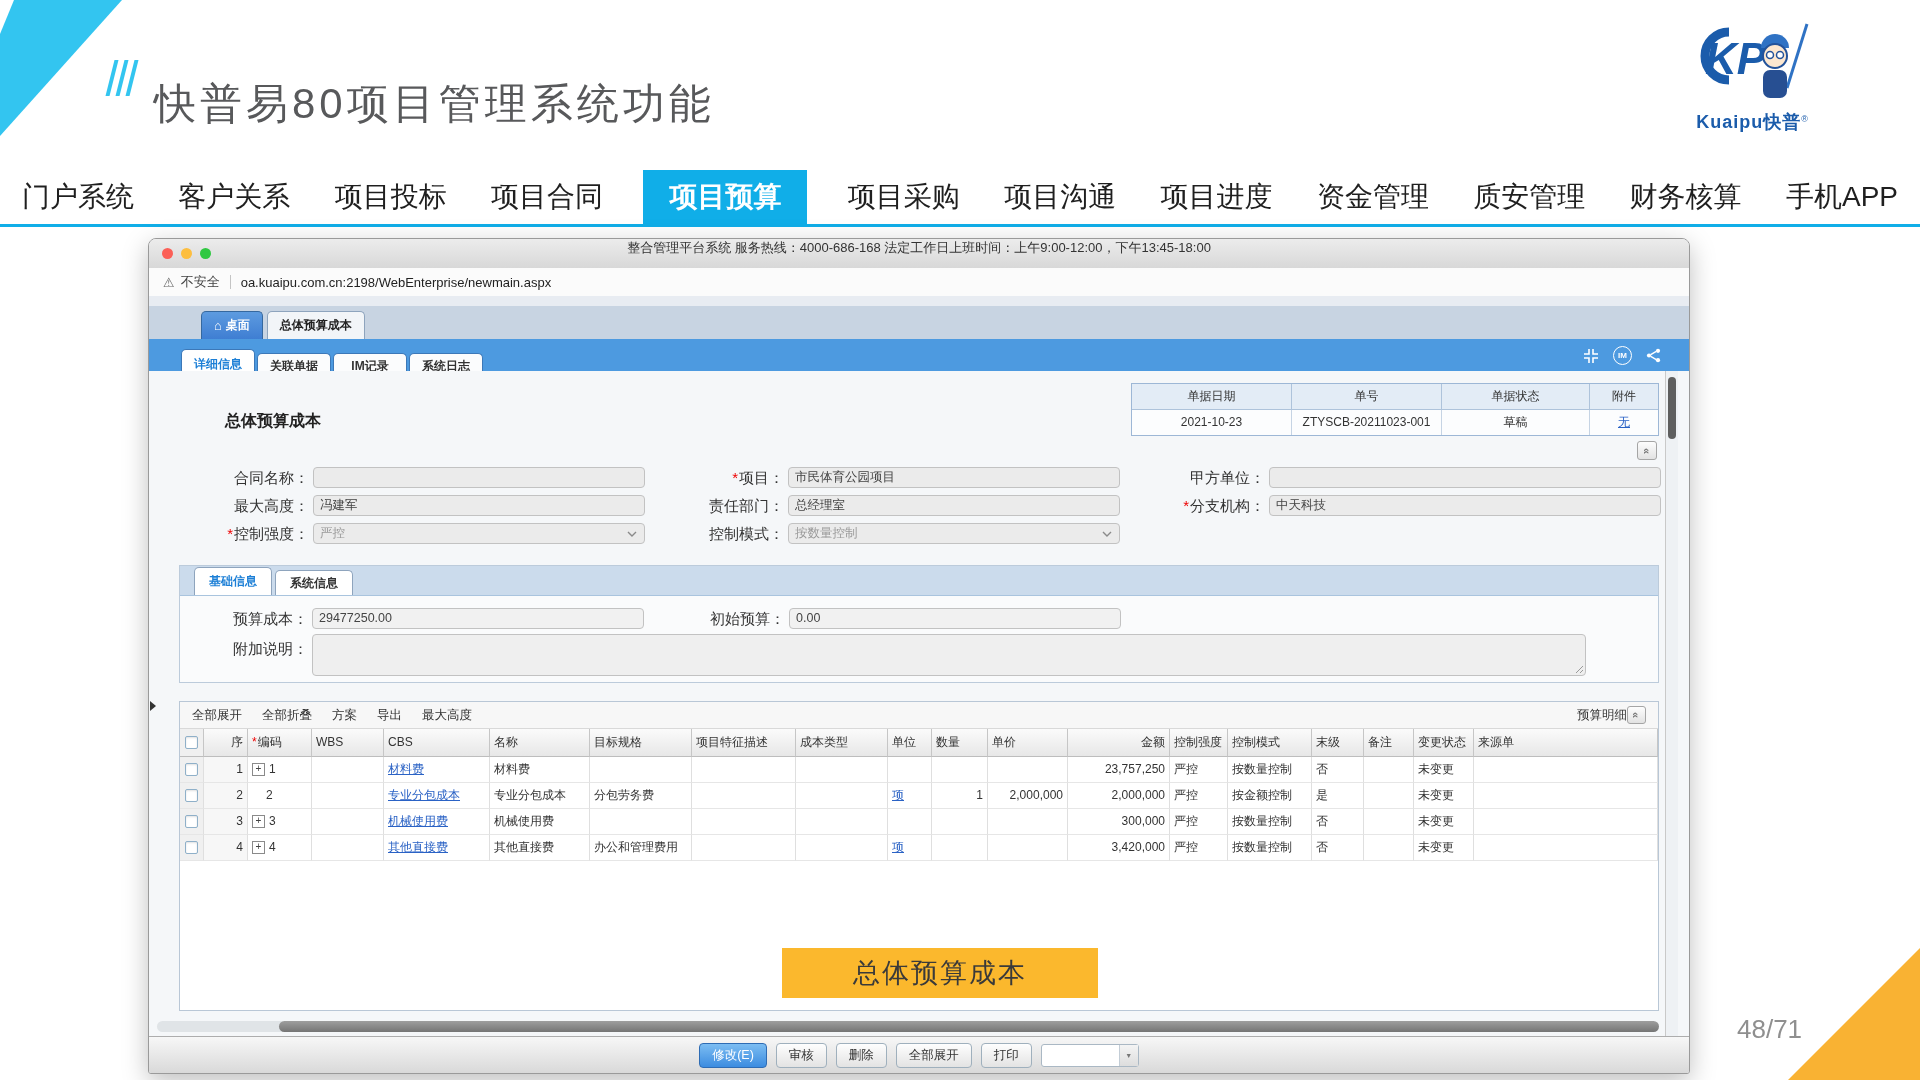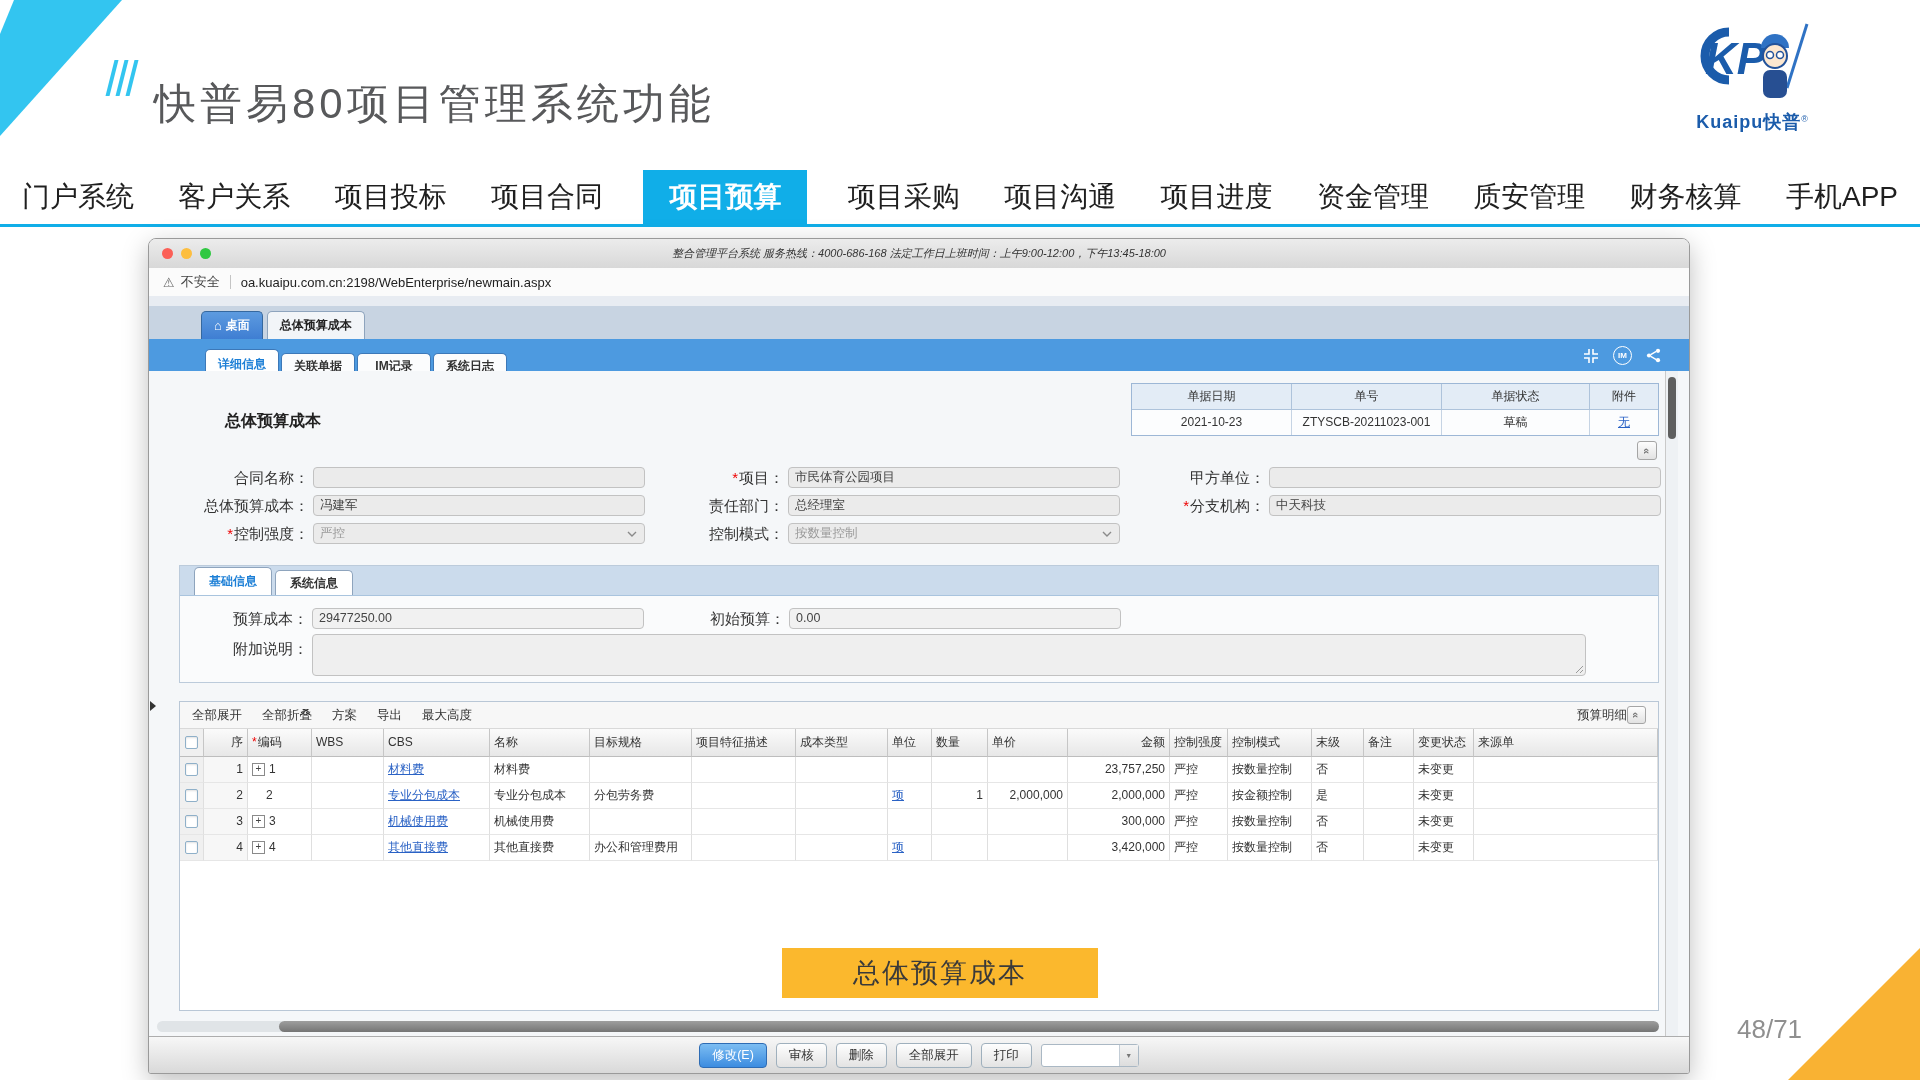--- a/index.html
+++ b/index.html
@@ -28,21 +28,21 @@
   .nav-item{display:flex;align-items:center;font-size:28px;color:#1f1f1f;text-decoration:none;
             padding:0 4px;white-space:nowrap;}
   .nav-item.active{background:#10aee8;color:#ffffff;font-weight:bold;padding:0 26px;}
 
   
   .window{position:absolute;left:148px;top:238px;width:1542px;height:836px;background:#f5f7f9;
           border:1px solid #9a9a9a;border-radius:8px 8px 3px 3px;box-shadow:0 8px 26px rgba(0,0,0,.25);
           box-sizing:border-box;font-size:12px;}
   .titlebar{position:absolute;left:0;top:0;right:0;height:29px;border-radius:7px 7px 0 0;
             background:linear-gradient(#ececec,#d8d8d8);border-bottom:1px solid #b5b5b5;
-            display:flex;align-items:center;justify-content:center;font-size:11px;color:#333;font-style:italic;}
+            display:flex;align-items:flex-start;justify-content:center;font-size:13px;color:#333;}
   .lights{position:absolute;left:13px;top:9px;display:flex;gap:8px;}
   .lights i{width:11px;height:11px;border-radius:50%;}
   .l-red{background:#fb5f57;}.l-yel{background:#fdbe3f;}.l-grn{background:#2fc841;}
   .addressbar{position:absolute;left:0;top:29px;right:0;height:28px;background:#fbfbfb;
               border-bottom:1px solid #cfcfcf;display:flex;align-items:center;padding-left:14px;
               font-size:13px;color:#444;}
   .warn{color:#666;margin-right:6px;font-size:13px;}
   .sec-label{margin-right:10px;}
   .addr-sep{width:1px;height:14px;background:#c4c4c4;margin-right:10px;}
   .url{color:#222;}
@@ -52,21 +52,21 @@
   .desktabs{position:absolute;left:0;top:67px;right:0;height:33px;background:#c8d4e2;
             display:flex;align-items:flex-end;padding-left:52px;box-sizing:border-box;}
   .dtab{height:27px;line-height:27px;padding:0 12px;font-size:12px;font-weight:bold;
         border:1px solid #8ea4bd;border-bottom:none;border-radius:5px 5px 0 0;margin-right:4px;
         background:#f2f5f8;color:#222;display:flex;align-items:center;gap:4px;}
   .dtab.active{background:linear-gradient(#5d9be0,#3f7ed2);color:#fff;border-color:#35689f;}
   .dtab .home{font-size:13px;}
 
   
   .bluebar{position:absolute;left:0;top:100px;right:0;height:40px;background:#4d9ae0;
-           display:flex;align-items:flex-end;padding-left:56px;box-sizing:border-box;}
+           display:flex;align-items:flex-end;padding-left:32px;box-sizing:border-box;}
   .vtab{height:25px;line-height:25px;width:72px;text-align:center;font-size:12px;font-weight:bold;
         border:1px solid #3c78b8;border-bottom:none;border-radius:5px 5px 0 0;margin-right:2px;
         background:#fbfcfd;color:#333;}
   .vtab.active{height:29px;line-height:29px;background:#ffffff;color:#1c7fd6;}
   .bar-icons{position:absolute;right:28px;top:7px;display:flex;gap:14px;align-items:center;}
   .im-icon{width:17px;height:17px;border:1.5px solid #fff;border-radius:50%;color:#fff;font-size:8px;
            font-weight:bold;display:flex;align-items:center;justify-content:center;}
 
   
   .content{position:absolute;left:0;top:132px;right:0;height:668px;background:#f5f7f9;}
@@ -263,21 +263,21 @@
           <span class="rot">«</span>
         </div>
 
       <div class="frow-label" style="left:10px;top:96px;width:150px"><span>合同名称：</span></div>
       <div class="input" style="left:164px;top:96px;width:318px"></div>
       <div class="frow-label" style="left:480px;top:96px;width:155px"><span class="req">*</span><span>项目：</span></div>
       <div class="input" style="left:639px;top:96px;width:318px">市民体育公园项目</div>
       <div class="frow-label" style="left:958px;top:96px;width:158px"><span>甲方单位：</span></div>
       <div class="input" style="left:1120px;top:96px;width:378px"></div>
 
-      <div class="frow-label" style="left:10px;top:124px;width:150px"><span>总体预算成本：</span></div>
+      <div class="frow-label" style="left:10px;top:124px;width:150px"><span>最大高度：</span></div>
       <div class="input" style="left:164px;top:124px;width:318px">冯建军</div>
       <div class="frow-label" style="left:480px;top:124px;width:155px"><span>责任部门：</span></div>
       <div class="input" style="left:639px;top:124px;width:318px">总经理室</div>
       <div class="frow-label" style="left:958px;top:124px;width:158px"><span class="req">*</span><span>分支机构：</span></div>
       <div class="input" style="left:1120px;top:124px;width:378px">中天科技</div>
 
       <div class="frow-label" style="left:10px;top:152px;width:150px"><span class="req">*</span><span>控制强度：</span></div>
       <div class="input sel" style="left:164px;top:152px;width:318px">
         <span class="val">严控</span>
         <svg class="sel-arrow" width="10" height="6" viewBox="0 0 10 6">

